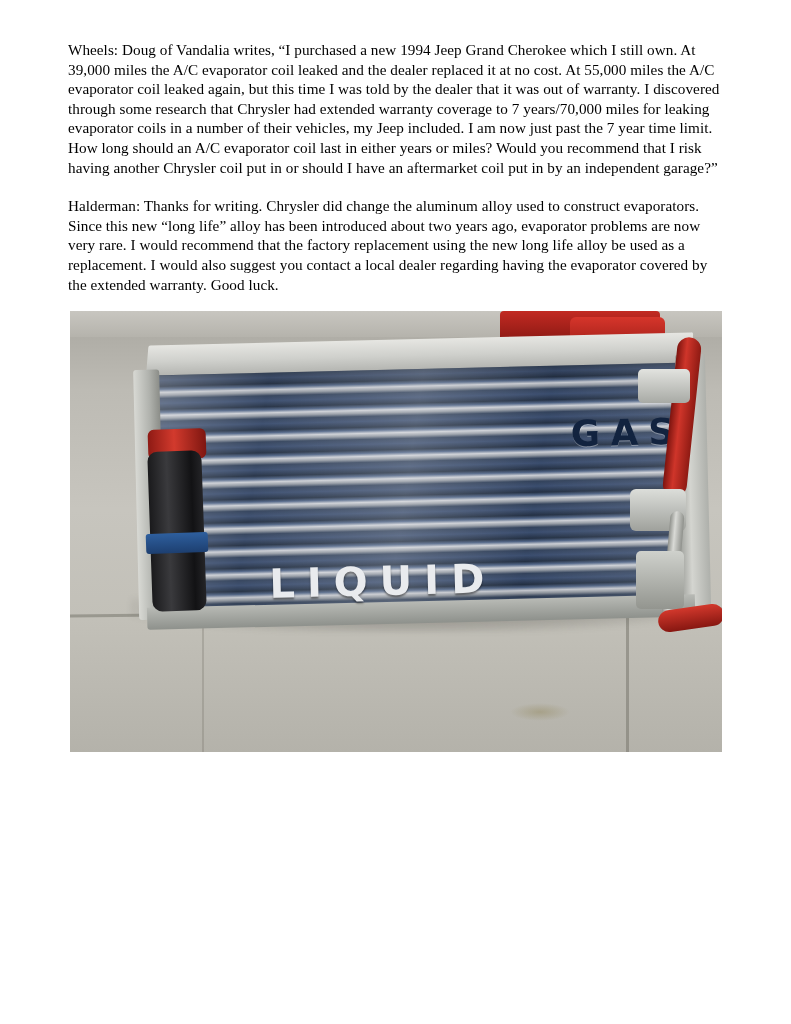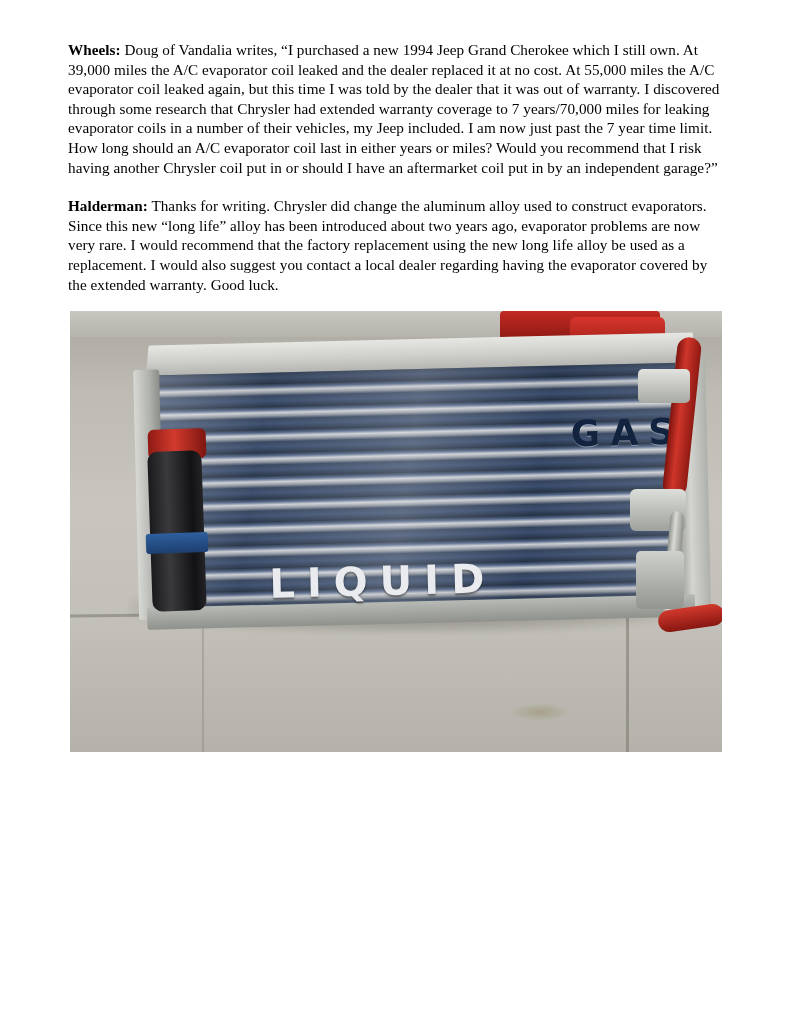--- a/index.html
+++ b/index.html
@@ -28,21 +28,21 @@
     width: 655px;
   }
   .para {
     font-size: 15.2px;
     line-height: 19.6px;
     text-align: left;
     margin: 0 0 19px 0;
     letter-spacing: 0.05px;
   }
   .para .lead {
-    font-weight: bold;
+    font-weight: normal;
   }
   .photo-wrap {
     position: absolute;
     left: 70px;
     top: 311px;
     width: 652px;
     height: 441px;
   }
   .photo {
     position: relative;

